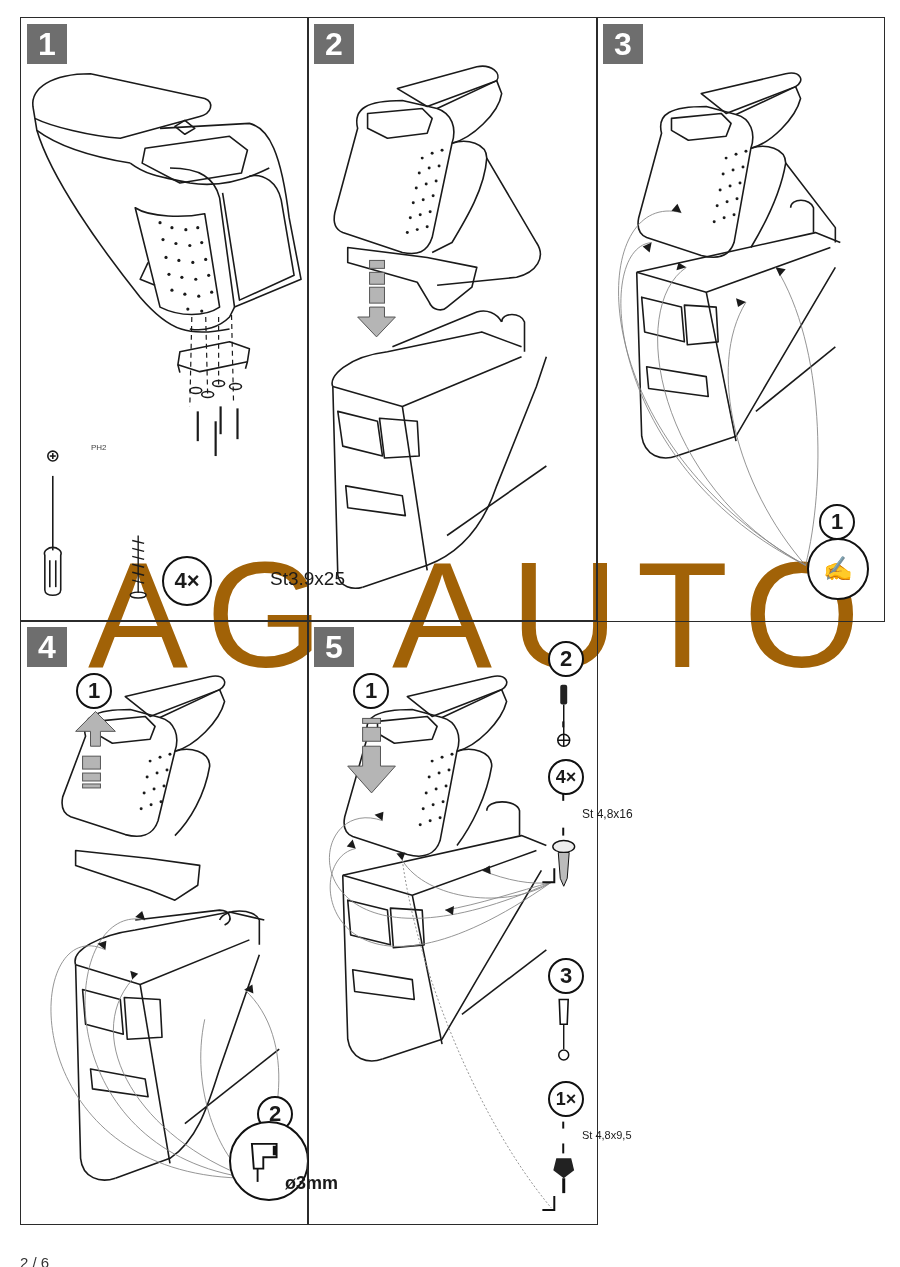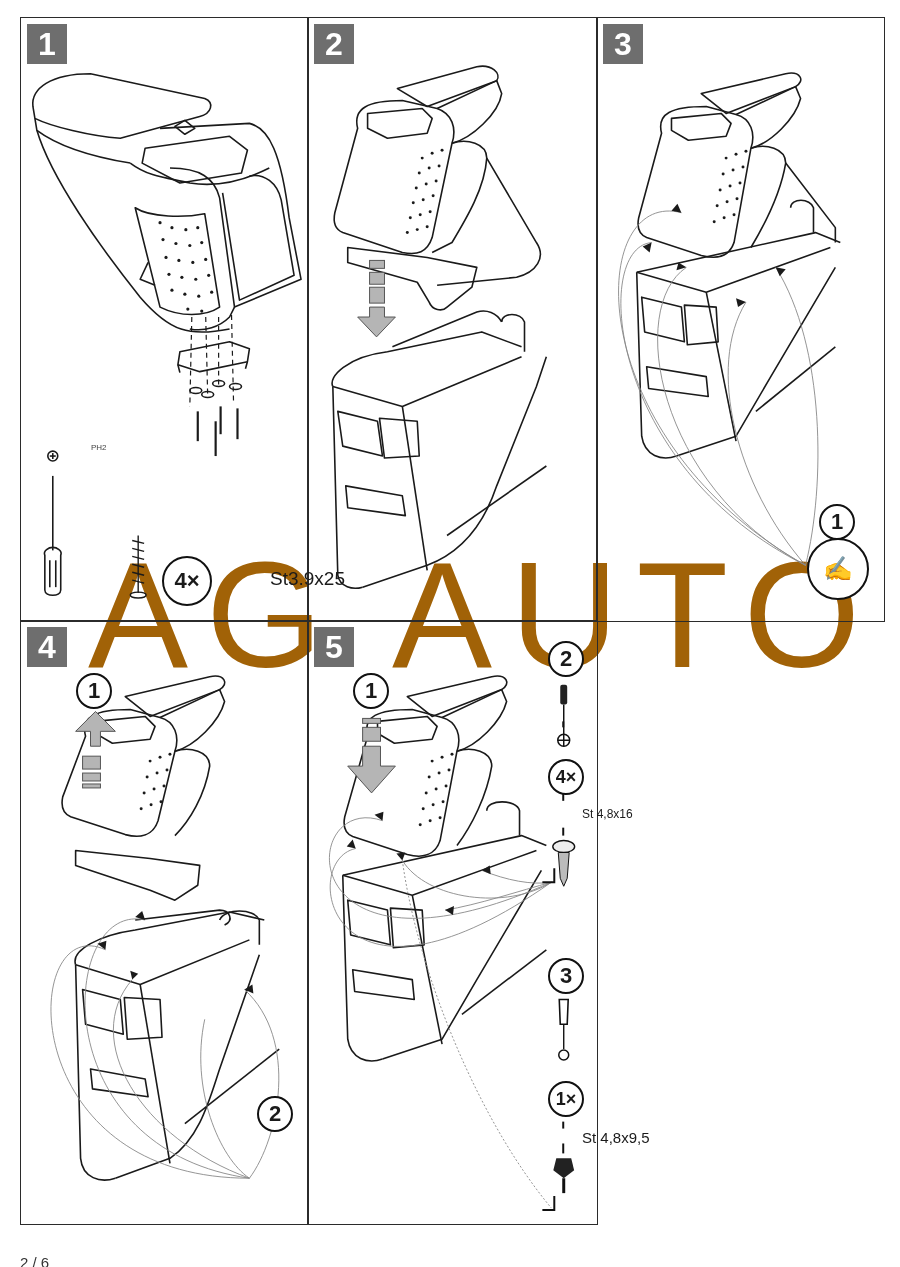--- a/index.html
+++ b/index.html
@@ -292,20 +292,28 @@
       <path d="M112 360 l-2 -9 l8 3 z"></path>
       <path d="M225 370 l8 -5 l1 9 z"></path>
     </g>
   </svg>
   <div class="circ" style="left:55px; top:52px; width:36px; height:36px; line-height:32px; font-size:22px;">
     <span>1</span>
   </div>
   <div class="circ" style="left:236px; top:475px; width:36px; height:36px; line-height:32px; font-size:22px;">
     <span>2</span>
   </div>
+  <div class="circ" style="left:208px; top:500px; width:80px; height:80px;">
+    <svg viewBox="0 0 80 80" width="76" height="76">
+      <path d="M22 22 L48 22 L48 36 L34 36 L34 48 L24 48 Z" fill="none" stroke="#111" stroke-width="2"></path>
+      <rect x="44" y="24" width="4" height="10" fill="#111"></rect>
+      <line x1="28" y1="48" x2="28" y2="62" stroke="#111" stroke-width="2"></line>
+    </svg>
+    <span class="lbl" style="left:10px; top:50px; font-size:18px;">ø3mm</span>
+  </div>
 </div>
 
 <div class="panel" style="left:307px; top:620px; width:291px; height:605px;">
   <div class="step-badge">5</div>
   <svg class="art" viewBox="0 0 291 605">
     <g fill="none" stroke="#1a1a1a" stroke-width="1.6" stroke-linejoin="round">
       <path d="M100 75 L185 55 C200 52 205 62 195 68 L125 95 Z"></path>
       <path d="M60 115 C55 95 70 88 105 88 L135 96 C150 100 155 115 150 130 L133 220 C128 235 115 238 100 234 L45 216 C38 213 35 206 37 196 Z"></path>
       <path d="M135 96 L195 68 L200 80 C195 100 170 125 150 130"></path>
       <path d="M150 130 C165 125 185 130 185 145 C180 175 165 205 150 225"></path>
@@ -409,16 +417,16 @@
   <div class="circ" style="left:240px; top:138px; width:36px; height:36px; line-height:32px; font-size:18px;">
     <span>4×</span>
   </div>
   <span class="lbl" style="left:230px; top:186px; font-size:12px;">St 4,8x16</span>
   <div class="circ" style="left:240px; top:337px; width:36px; height:36px; line-height:32px; font-size:22px;">
     <span>3</span>
   </div>
   <div class="circ" style="left:240px; top:460px; width:36px; height:36px; line-height:32px; font-size:18px;">
     <span>1×</span>
   </div>
-  <span class="lbl" style="left:230px; top:508px; font-size:15px;">St 4,8x9,5</span>
+  <span class="lbl" style="left:230px; top:508px; font-size:11px;">St 4,8x9,5</span>
 </div>
 
 <span class="page-num">2 / 6</span>
 
 </body></html>

